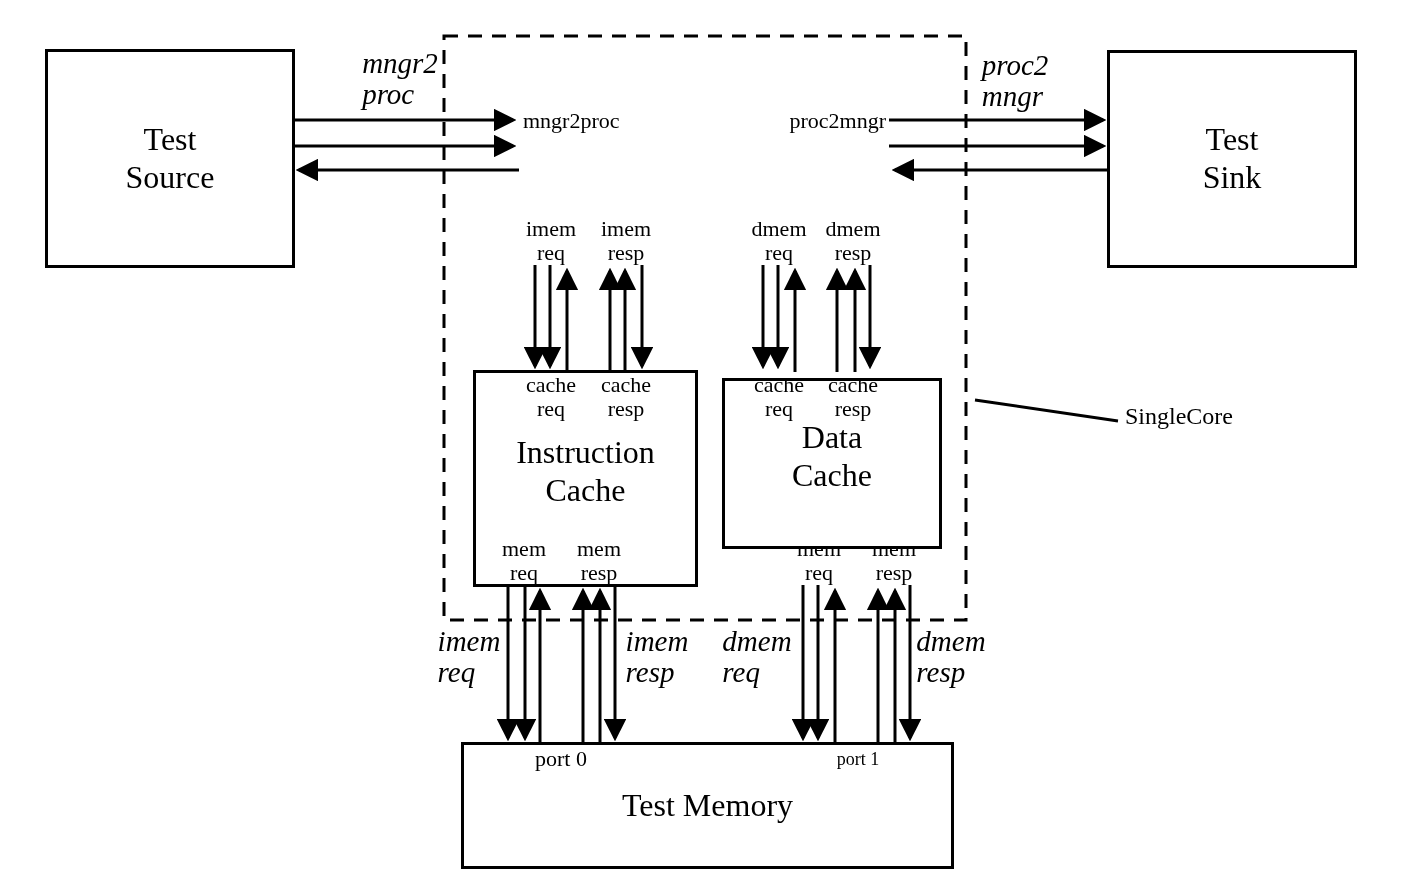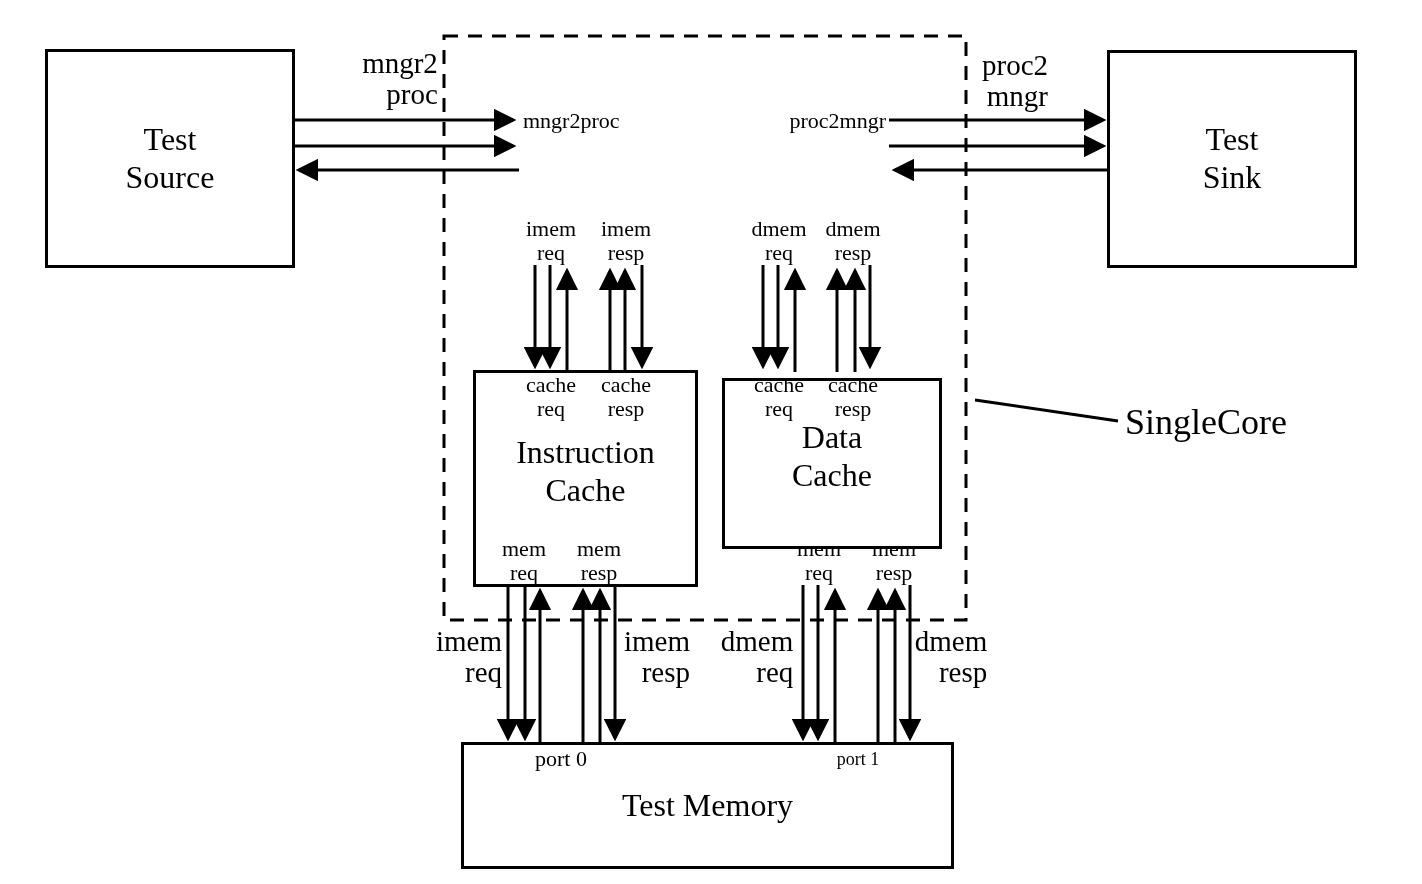--- a/index.html
+++ b/index.html
@@ -12,24 +12,24 @@
     display:flex; align-items:center; justify-content:center;
   }
   .title { font-size:32px; line-height:1.18; text-align:center; white-space:pre-line; }
   .port {
     position:absolute; font-size:22px; line-height:24px; text-align:center;
     white-space:pre-line; transform:translateX(-50%);
   }
   .port.align-left  { transform:none; text-align:right; }
   .port.align-right { transform:translateX(-100%); text-align:right; }
   .flow {
-    position:absolute; font-size:29px; line-height:31px;
-    text-align:right; white-space:pre-line; transform:translateX(-50%);
+    position:absolute; font-style:italic; font-size:29px; line-height:31px;
+    text-align:left; white-space:pre-line; transform:translateX(-50%);
   }
-  .callout { position:absolute; font-size:36px; line-height:1.1; }
+  .callout { position:absolute; font-size:24px; line-height:1.1; }
   svg.wires { position:absolute; left:0; top:0; pointer-events:none; }
 
   #b-source { left:45px;   top:49px;  width:250px; height:219px; }
   #b-proc   { left:517px;  top:49px;  width:374px; height:218px; }
   #b-sink   { left:1107px; top:50px;  width:250px; height:218px; }
   #b-icache { left:473px;  top:370px; width:225px; height:217px; padding-bottom:14px; }
   #b-dcache { left:722px;  top:370px; width:220px; height:171px; padding-bottom:14px;margin-top:8px; }
   #b-mem    { left:461px;  top:742px; width:493px; height:127px; }
 
   #p-m2p        { left:523px; top:109px; }

